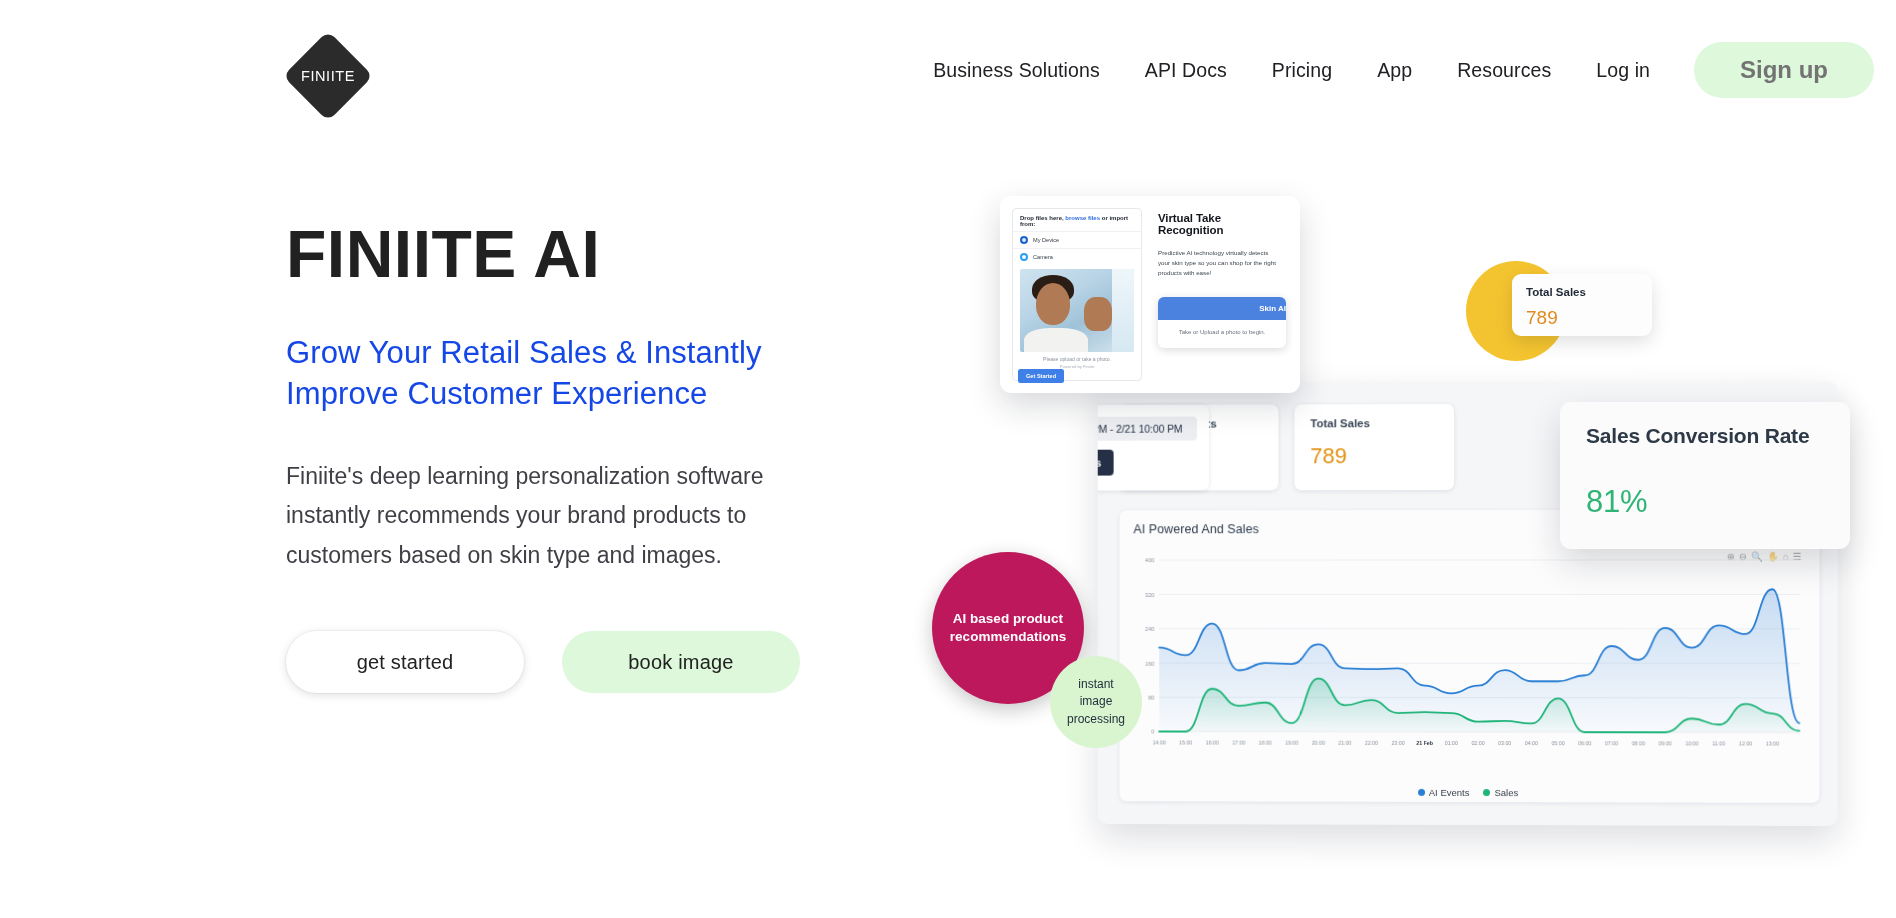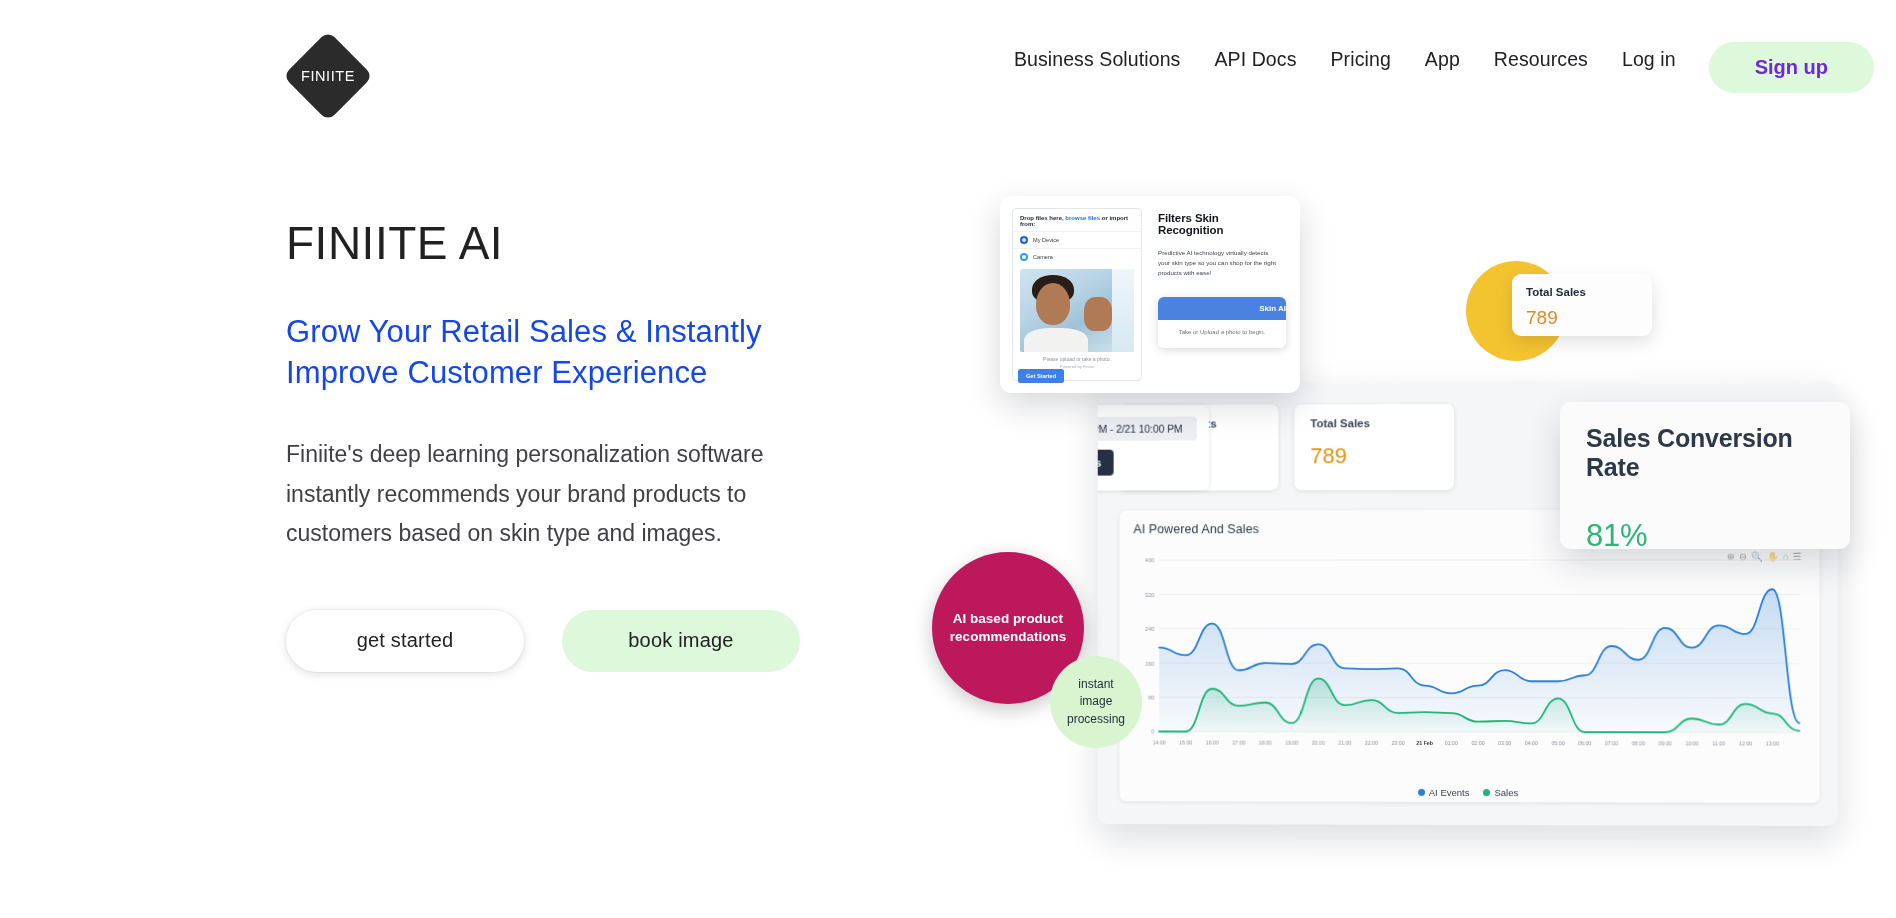--- a/index.html
+++ b/index.html
@@ -29,39 +29,39 @@
     transform: rotate(45deg);
   }
   .logo-text {
     position: relative; z-index: 2;
     color: #ffffff; font-size: 14.5px; letter-spacing: .6px;
     font-family: "Liberation Sans", sans-serif;
   }
 
   .nav {
     position: absolute; right: 22px; top: 18px;
-    display: flex; align-items: flex-start; gap: 0px;
+    display: flex; align-items: center; gap: 11px;
   }
   .nav-link {
     font-size: 19.5px; color: #202124; padding: 6px 17px;
     text-decoration: none; white-space: nowrap; cursor: pointer;
     letter-spacing: .1px;
   }
   .nav-signup {
     margin-left: 16px;
-    background: #ddf8da; color: #6d28d9;
-    font-size: 20px; font-weight: 600;
+    background: #ddf8da; color: #737373;
+    font-size: 24px; font-weight: 600;
     padding: 14px 46px; border: none; border-radius: 30px;
     cursor: pointer; font-family: "Liberation Sans", sans-serif;
   }
 
   
   .hero-left { position: absolute; left: 286px; top: 195px; width: 560px; }
   .hero-title {
-    font-size: 46px; font-weight: 400; color: #212121;
+    font-size: 66px; font-weight: 700; color: #212121;
     letter-spacing: .5px; line-height: 1.08; margin-bottom: 42px;
   }
   .hero-sub {
     font-size: 31px; color: #1447e6; font-weight: 400;
     line-height: 1.33; letter-spacing: .1px; margin-bottom: 42px;
     max-width: 510px;
   }
   .hero-body {
     font-size: 23px; color: #3f3f46; line-height: 1.72;
     max-width: 500px; margin-bottom: 56px;
@@ -243,21 +243,21 @@
   }
 
   
   .float-conv {
     position: absolute; left: 560px; top: 208px;
     width: 290px; height: 147px;
     background: #fafbfa; border-radius: 11px;
     box-shadow: 0 14px 34px rgba(16,24,40,.16);
     padding: 22px 26px;
   }
-  .float-conv .c-lbl { font-size: 25px; font-weight: 700; color: #2e3947; letter-spacing: -.2px; }
+  .float-conv .c-lbl { font-size: 21px; font-weight: 700; color: #2e3947; letter-spacing: -.2px; }
   .float-conv .c-val { font-size: 31px; color: #2fb477; margin-top: 36px; letter-spacing: -.3px; }
 </style>
 </head>
 <body>
 
 <div class="page">
 
   <div class="header">
     <div class="logo-wrap">
       <div class="logo-diamond"></div>
@@ -406,21 +406,21 @@
           <div class="hair"></div>
           <div class="face"></div>
           <div class="hand"></div>
         </div>
         <div class="cap">Please upload or take a photo.</div>
         <div class="cap2">Powered by Finiite</div>
       </div>
       <button class="get-started">Get Started</button>
 
       <div class="prod-right">
-        <div class="vsr-title">Filters Skin Recognition</div>
+        <div class="vsr-title">Virtual Take Recognition</div>
         <div class="vsr-body">Predictive AI technology virtually detects your skin type so you can shop for the right products with ease!</div>
         <div class="skin-box">
           <div class="skin-hd">Skin AI</div>
           <div class="skin-bd">Take or Upload a photo to begin.</div>
         </div>
       </div>
     </div>
 
     <div class="float-sales">
       <div class="lbl">Total Sales</div>

